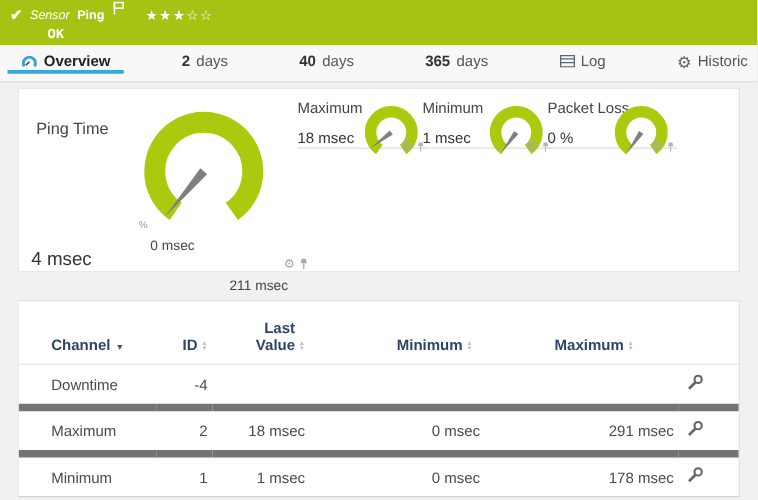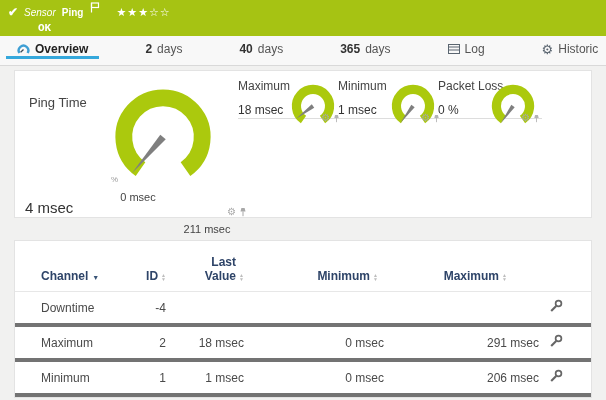--- a/index.html
+++ b/index.html
@@ -51,21 +51,21 @@
   .mini .m-gauge { position:absolute; left:52px; top:12px; width:46px; height:46px; }
   .mini .icon-pair { right:-2px; top:38px; z-index:2; }
 
   
   table { width:100%; border-collapse:collapse; font-size:12px; color:#4a4a4a; }
   th { color:#2e4468; font-weight:bold; text-align:right; vertical-align:bottom;
     padding:14px 4px 8px 4px; border-bottom:1px solid #e7e7e7; cursor:pointer; }
   th.ch { text-align:left; padding-left:26px; }
   th.min { padding-right:10px; }
   th.max { padding-right:36px; }
-  td { padding:7px 4px; border-bottom:4px solid #737373; text-align:right; }
+  td { padding:7px 4px; border-bottom:6px solid #737373; text-align:right; }
   td.ch { text-align:left; padding-left:26px; }
   td.ic { padding-right:28px; }
   .sorts { display:inline-flex; flex-direction:column; margin-left:3px;
     vertical-align:middle; color:#bdbdbd; font-size:5px; line-height:4px; }
   .sort-down { color:#3a5578; font-size:7px; margin-left:4px; }
   .lastv { display:inline-block; width:46px; }
   .wrench { cursor:pointer; }
 </style>
 </head>
 <body>
@@ -259,21 +259,21 @@
           <td class="ic"><svg class="wrench" width="14" height="14" viewBox="0 0 14 14">
               <circle cx="9.5" cy="4.5" r="2.9" fill="none" stroke="#666" stroke-width="1.7"></circle>
               <line x1="2.2" y1="12" x2="7.2" y2="7" stroke="#666" stroke-width="2.1"></line>
             </svg></td>
         </tr>
         <tr>
           <td class="ch">Minimum</td>
           <td>1</td>
           <td>1 msec</td>
           <td>0 msec</td>
-          <td>206 msec</td>
+          <td>178 msec</td>
           <td class="ic"><svg class="wrench" width="14" height="14" viewBox="0 0 14 14">
               <circle cx="9.5" cy="4.5" r="2.9" fill="none" stroke="#666" stroke-width="1.7"></circle>
               <line x1="2.2" y1="12" x2="7.2" y2="7" stroke="#666" stroke-width="2.1"></line>
             </svg></td>
         </tr>
         <tr>
           <td class="ch">Packet Loss</td>
           <td>3</td>
           <td>0 %</td>
           <td>0 %</td>

